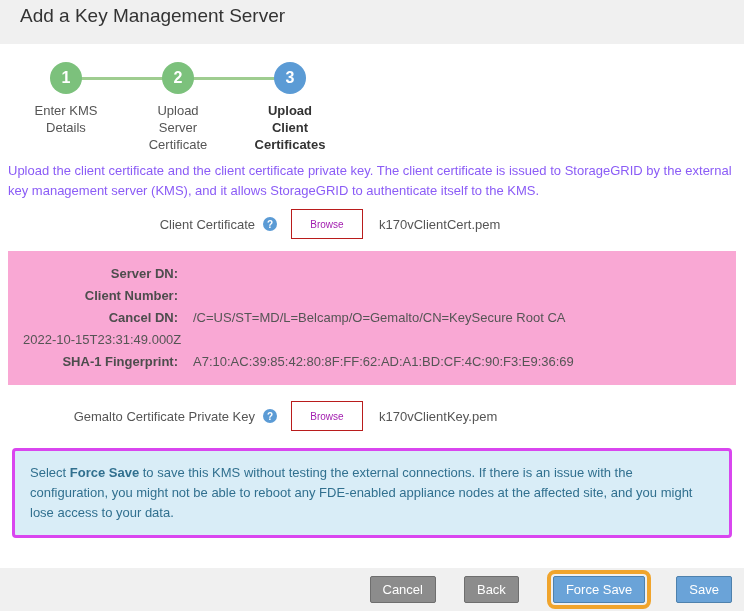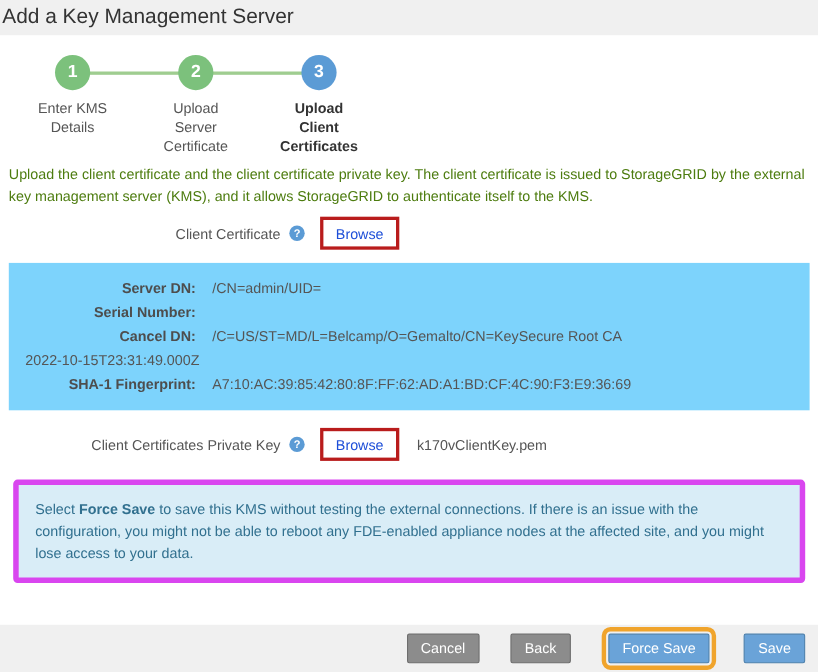--- a/index.html
+++ b/index.html
@@ -8,24 +8,24 @@
     position: relative;
     font-family: "Liberation Sans", sans-serif;
     font-size: 13px;
     color: #555;
     background: #fff;
     overflow: hidden;
   }
 
   
   .titlebar {
-    height: 32px;
+    height: 44px;
     line-height: 32px;
     background: #f0f0f0;
-    padding-left: 2px;
+    padding-left: 20px;
     font-size: 19px;
     color: #333;
   }
 
   
   .stepper { position: relative; margin: 18px 0 0 10px; width: 336px; }
   .connector {
     position: absolute;
     top: 15px; left: 56px;
     width: 223px; height: 3px;
@@ -41,57 +41,57 @@
   }
   .step.complete .step-circle { background: #7cc17c; }
   .step.current  .step-circle { background: #5b9bd5; }
   .step-label {
     margin-top: 8px; text-align: center;
     white-space: pre-line; line-height: 17px; color: #555;
   }
   .step.current .step-label { font-weight: bold; color: #333; }
 
   
-  .description { margin: 8px 10px 0 8px; line-height: 20px; color: #4d7c0f; }
+  .description { margin: 8px 10px 0 8px; line-height: 20px; color: #8b5cf6; }
 
   
   .upload-row { display: flex; align-items: center; margin-top: 8px; }
   .upload-row.second { margin-top: 16px; }
   .upload-label-cell {
     width: 277px; display: flex; justify-content: flex-end; align-items: center;
     color: #555;
   }
   .help-icon {
     margin-left: 8px;
     width: 14px; height: 14px; border-radius: 50%;
     background: #5b9bd5; color: #fff;
     font-size: 10px; font-weight: bold;
     display: flex; align-items: center; justify-content: center;
     cursor: pointer; flex: none;
   }
   .browse-btn {
     margin-left: 14px;
     width: 72px; height: 30px;
-    background: #fff; border: 3px solid #b91c1c;
-    color: #1d4ed8; font-size: 13px; font-family: inherit;
+    background: #fff; border: 1px solid #b91c1c;
+    color: #a21caf; font-size: 10px; font-family: inherit;
     cursor: pointer;
   }
   .file-name { margin-left: 16px; color: #555; }
 
   
-  .details-panel { margin: 12px 8px 0 8px; background: #7dd3fc; padding: 12px 0; }
+  .details-panel { margin: 12px 8px 0 8px; background: #f9a8d4; padding: 12px 0; }
   .detail-row { display: flex; line-height: 22px; }
   .detail-label { width: 170px; text-align: right; font-weight: bold; color: #4d4d4d; }
   .detail-value { margin-left: 15px; color: #555; }
 
   
   .info-box {
     margin: 17px 12px 0 12px;
     background: #d9edf7;
-    border: 5px solid #d946ef;
+    border: 3px solid #d946ef;
     border-radius: 4px;
     padding: 12px 15px;
     color: #31708f;
     line-height: 20px;
   }
   .info-box b { font-weight: bold; }
 
   
   .footer {
     position: absolute; left: 0; right: 0; bottom: 0;
@@ -145,48 +145,48 @@
 </div>
 
 <p class="description">Upload the client certificate and the client certificate private key. The client certificate is issued to StorageGRID by the external key management server (KMS), and it allows StorageGRID to authenticate itself to the KMS.</p>
 
 <div class="upload-row">
   <div class="upload-label-cell">
     <span>Client Certificate</span>
     <span class="help-icon">?</span>
   </div>
   <button class="browse-btn">Browse</button>
+  <span class="file-name">k170vClientCert.pem</span>
 </div>
 
 <div class="details-panel">
   <div class="detail-row">
     <div class="detail-label">Server DN:</div>
-    <div class="detail-value">/CN=admin/UID=</div>
-  </div>
-  <div class="detail-row">
-    <div class="detail-label">Serial Number:</div>
+  </div>
+  <div class="detail-row">
+    <div class="detail-label">Client Number:</div>
   </div>
   <div class="detail-row">
     <div class="detail-label">Cancel DN:</div>
     <div class="detail-value">/C=US/ST=MD/L=Belcamp/O=Gemalto/CN=KeySecure Root CA</div>
   </div>
   <div class="detail-row">
   </div>
   <div class="detail-row">
     <div class="detail-value">2022-10-15T23:31:49.000Z</div>
   </div>
   <div class="detail-row">
     <div class="detail-label">SHA-1 Fingerprint:</div>
     <div class="detail-value">A7:10:AC:39:85:42:80:8F:FF:62:AD:A1:BD:CF:4C:90:F3:E9:36:69</div>
   </div>
 </div>
 
 <div class="upload-row second">
   <div class="upload-label-cell">
-    <span>Client Certificates Private Key</span>
+    <span>Gemalto Certificate Private Key</span>
     <span class="help-icon">?</span>
   </div>
   <button class="browse-btn">Browse</button>
   <span class="file-name">k170vClientKey.pem</span>
 </div>
 
 <div class="info-box">
   <span>Select </span><b>Force Save</b><span> to save this KMS without testing the external connections. If there is an issue with the configuration, you might not be able to reboot any FDE-enabled appliance nodes at the affected site, and you might lose access to your data.</span>
 </div>
 

